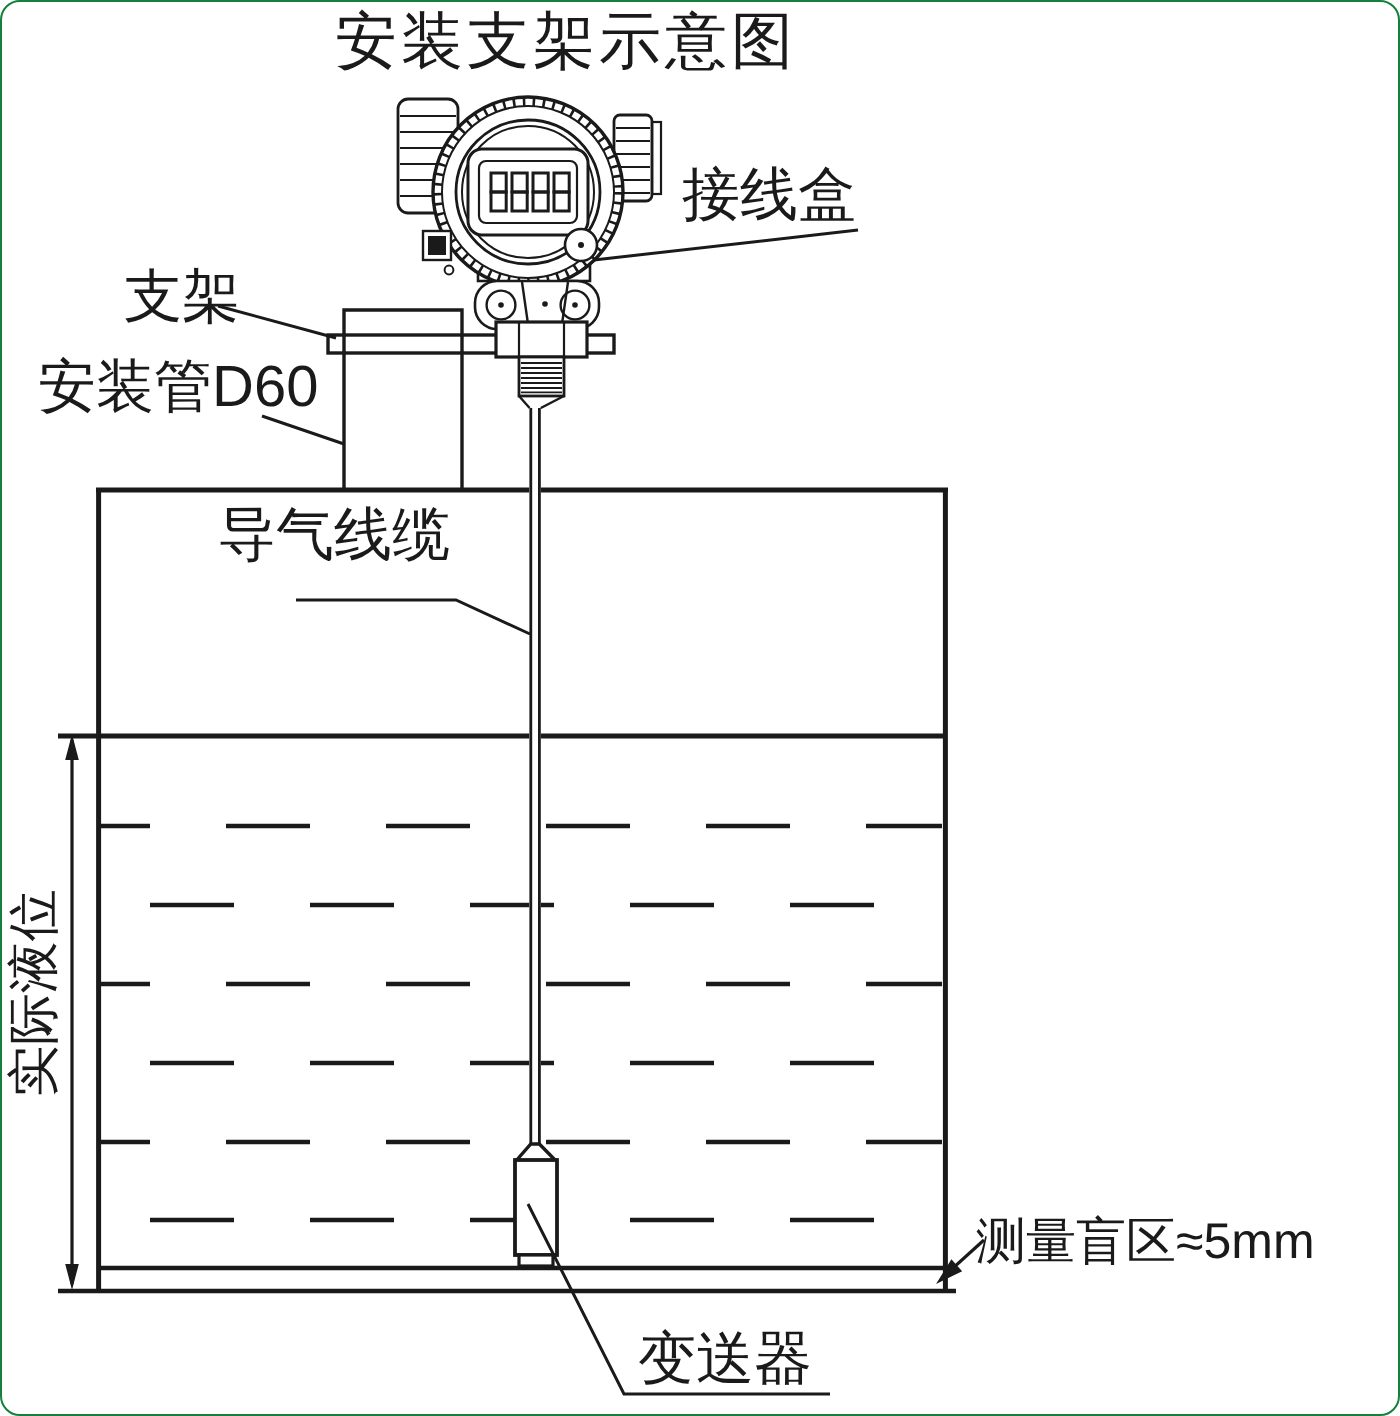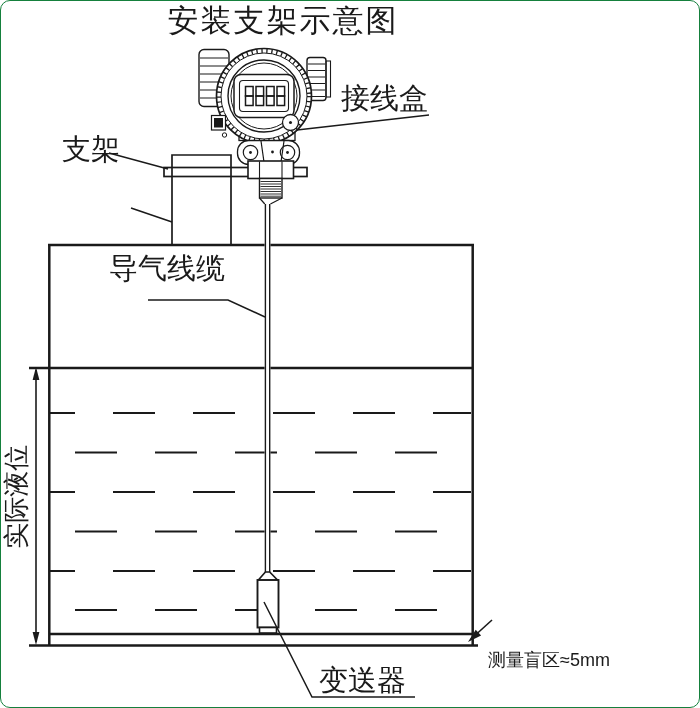--- a/index.html
+++ b/index.html
@@ -7,21 +7,21 @@
     position:relative;width:700px;height:708px;background:#ffffff;
     font-family:"Liberation Sans","DejaVu Sans",sans-serif;
     color:#1a1a1a;overflow:hidden;border:1px solid #15803d;border-radius:10px;
     box-sizing:border-box;
   }
   #stage svg{position:absolute;left:0;top:0;}
   .lbl{position:absolute;color:#1a1a1a;white-space:nowrap;line-height:1.05;}
   .title{font-size:31px;letter-spacing:2px;text-align:center;font-weight:500;}
   .l27{font-size:29px;}
   .l26{font-size:26px;}
-  .l25{font-size:18px;margin-top:43px;}
+  .l25{font-size:25px;}
   .vert{transform:rotate(-90deg);transform-origin:50% 50%;text-align:center;}
 </style>
 </head>
 <body>
 
 <div id="stage">
 
   <svg width="700" height="708" viewBox="0 0 700 708">
     <g stroke="#1a1a1a" fill="none" stroke-linecap="butt">
 
@@ -154,20 +154,21 @@
       </g>
     </g>
   </svg>
 
   <div class="lbl title" style="left:132px;top:4px;width:300px;">安装支架示意图</div>
 
   <div class="lbl l27" style="left:340px;top:82px;">接线盒</div>
 
   <div class="lbl l27" style="left:61px;top:133px;">支架</div>
 
+  <div class="lbl l27" style="left:18px;top:178px;">安装管D60</div>
 
   <div class="lbl l27" style="left:108px;top:252px;">导气线缆</div>
 
   <div class="lbl l26 vert" style="left:-44px;top:482px;width:120px;">实际液位</div>
 
   <div class="lbl l25" style="left:487px;top:607px;">测量盲区≈5mm</div>
 
   <div class="lbl l27" style="left:318px;top:664px;">变送器</div>
 </div>
 

